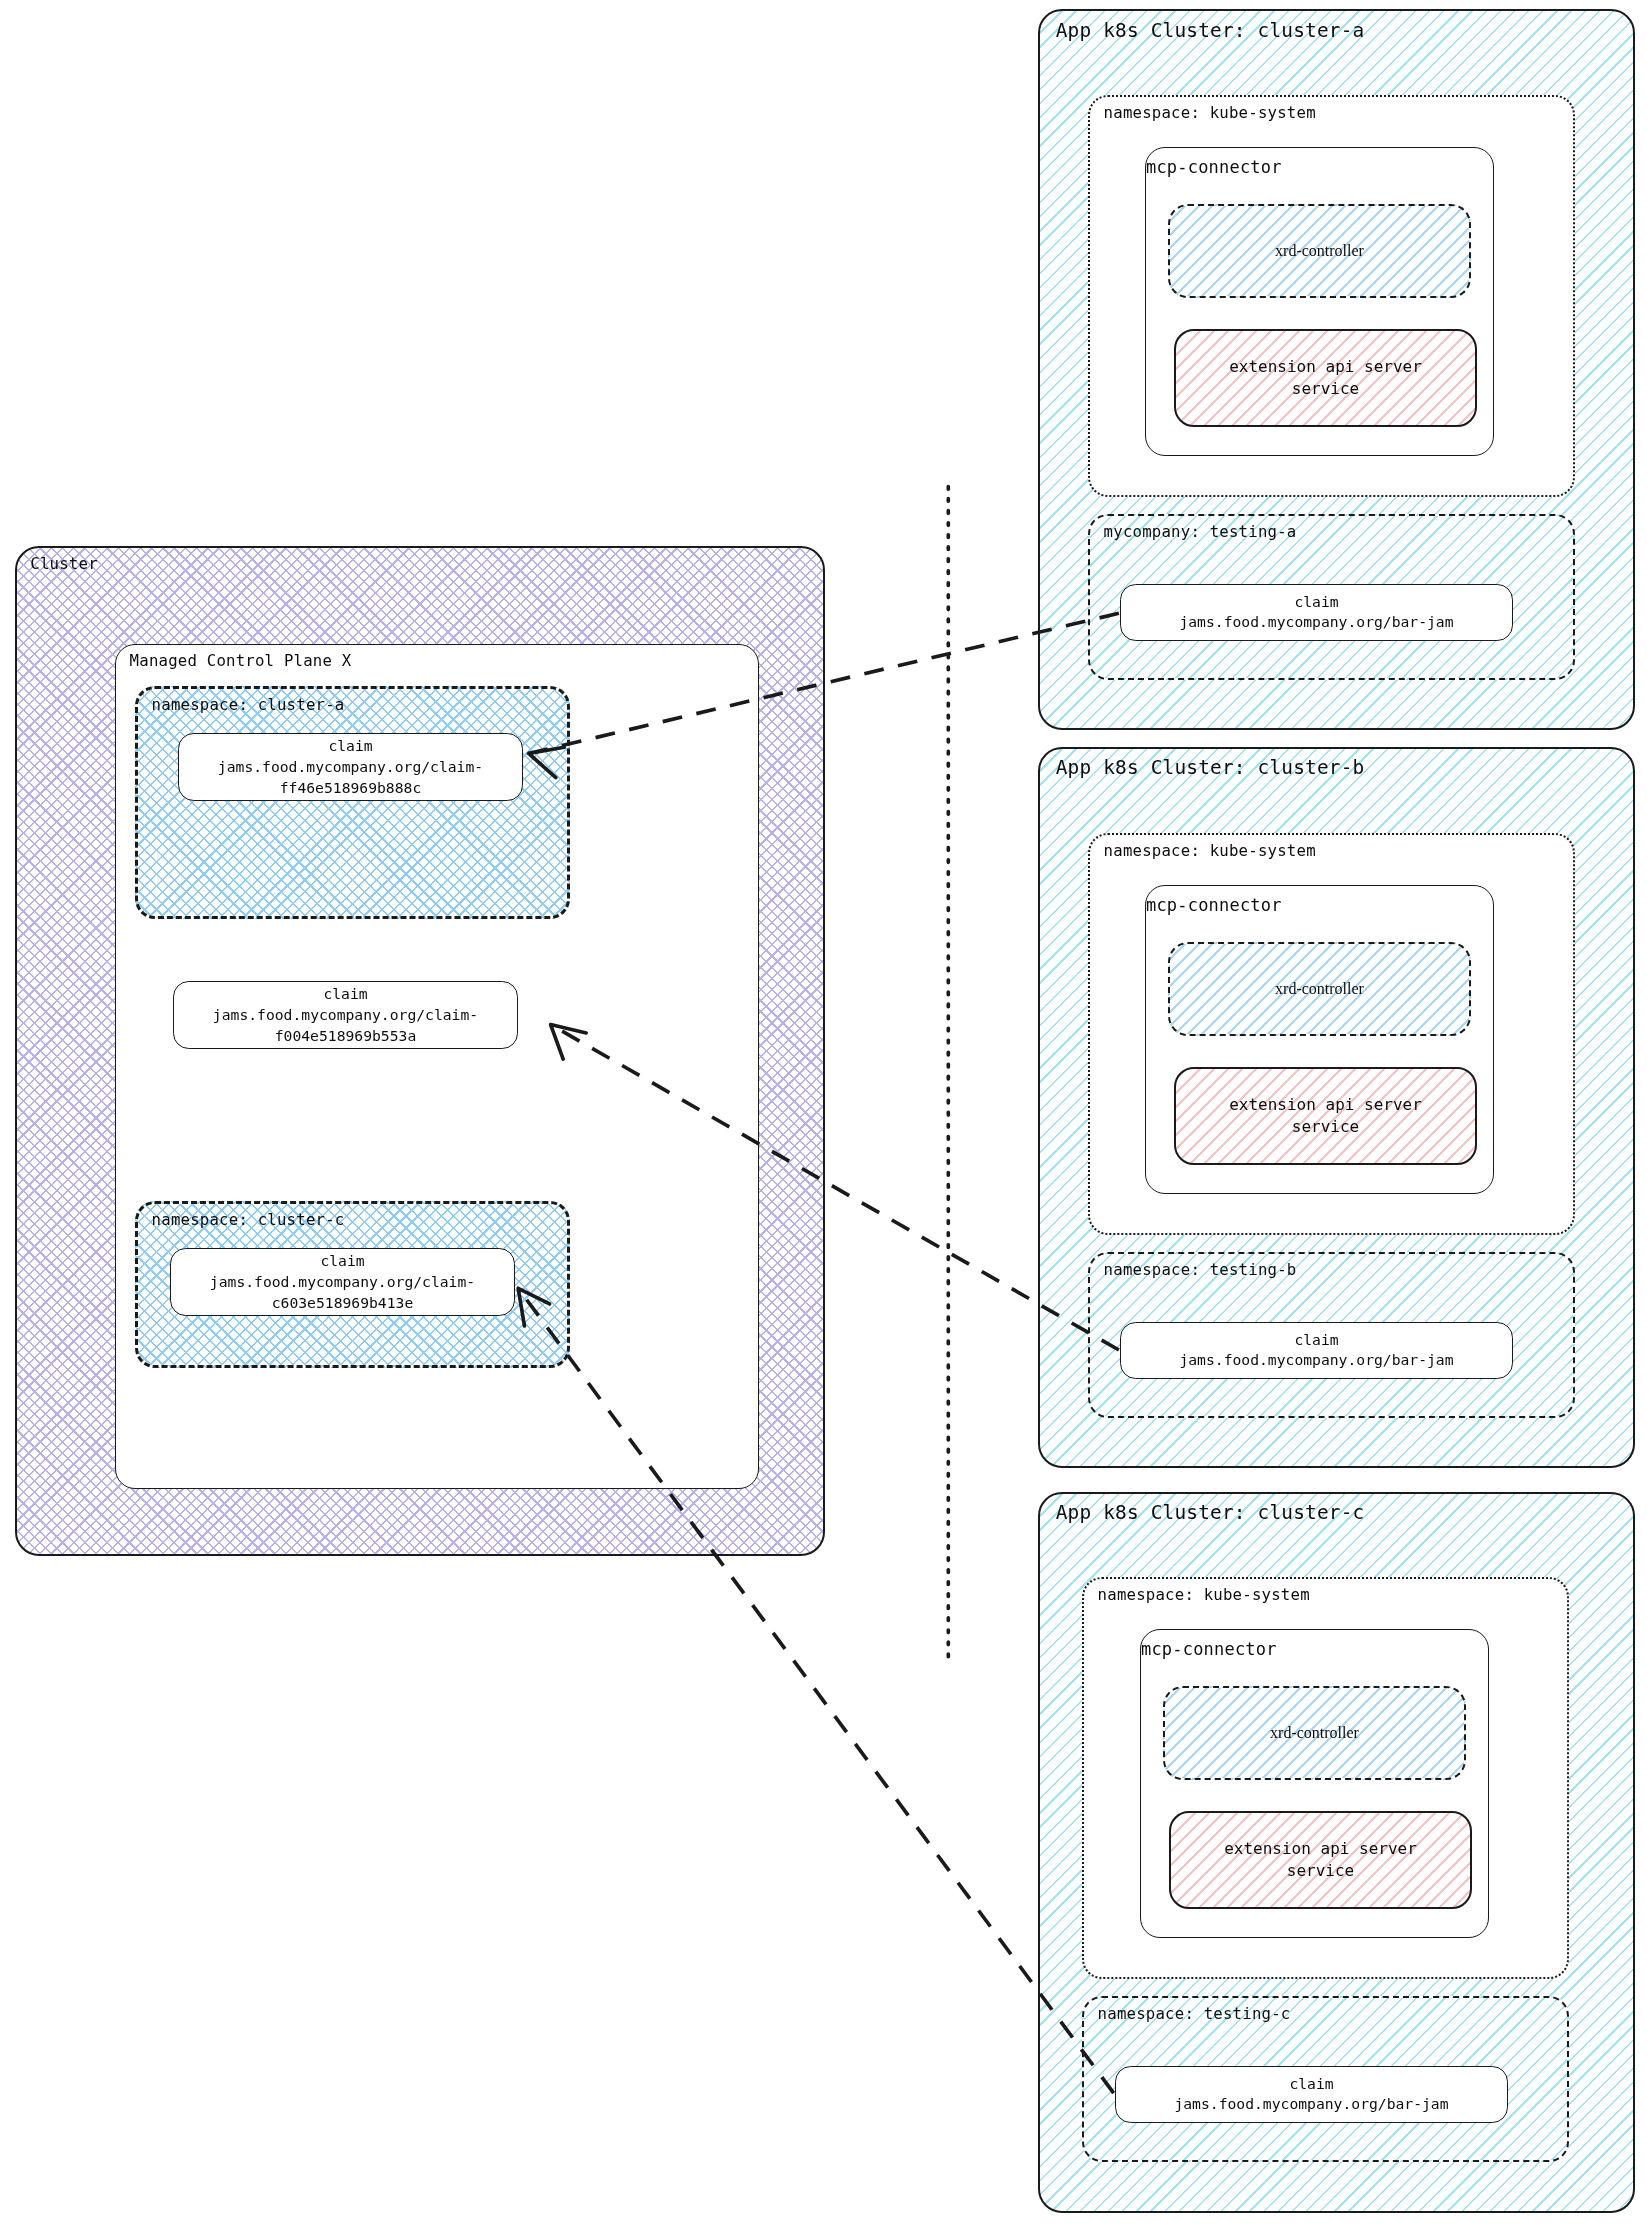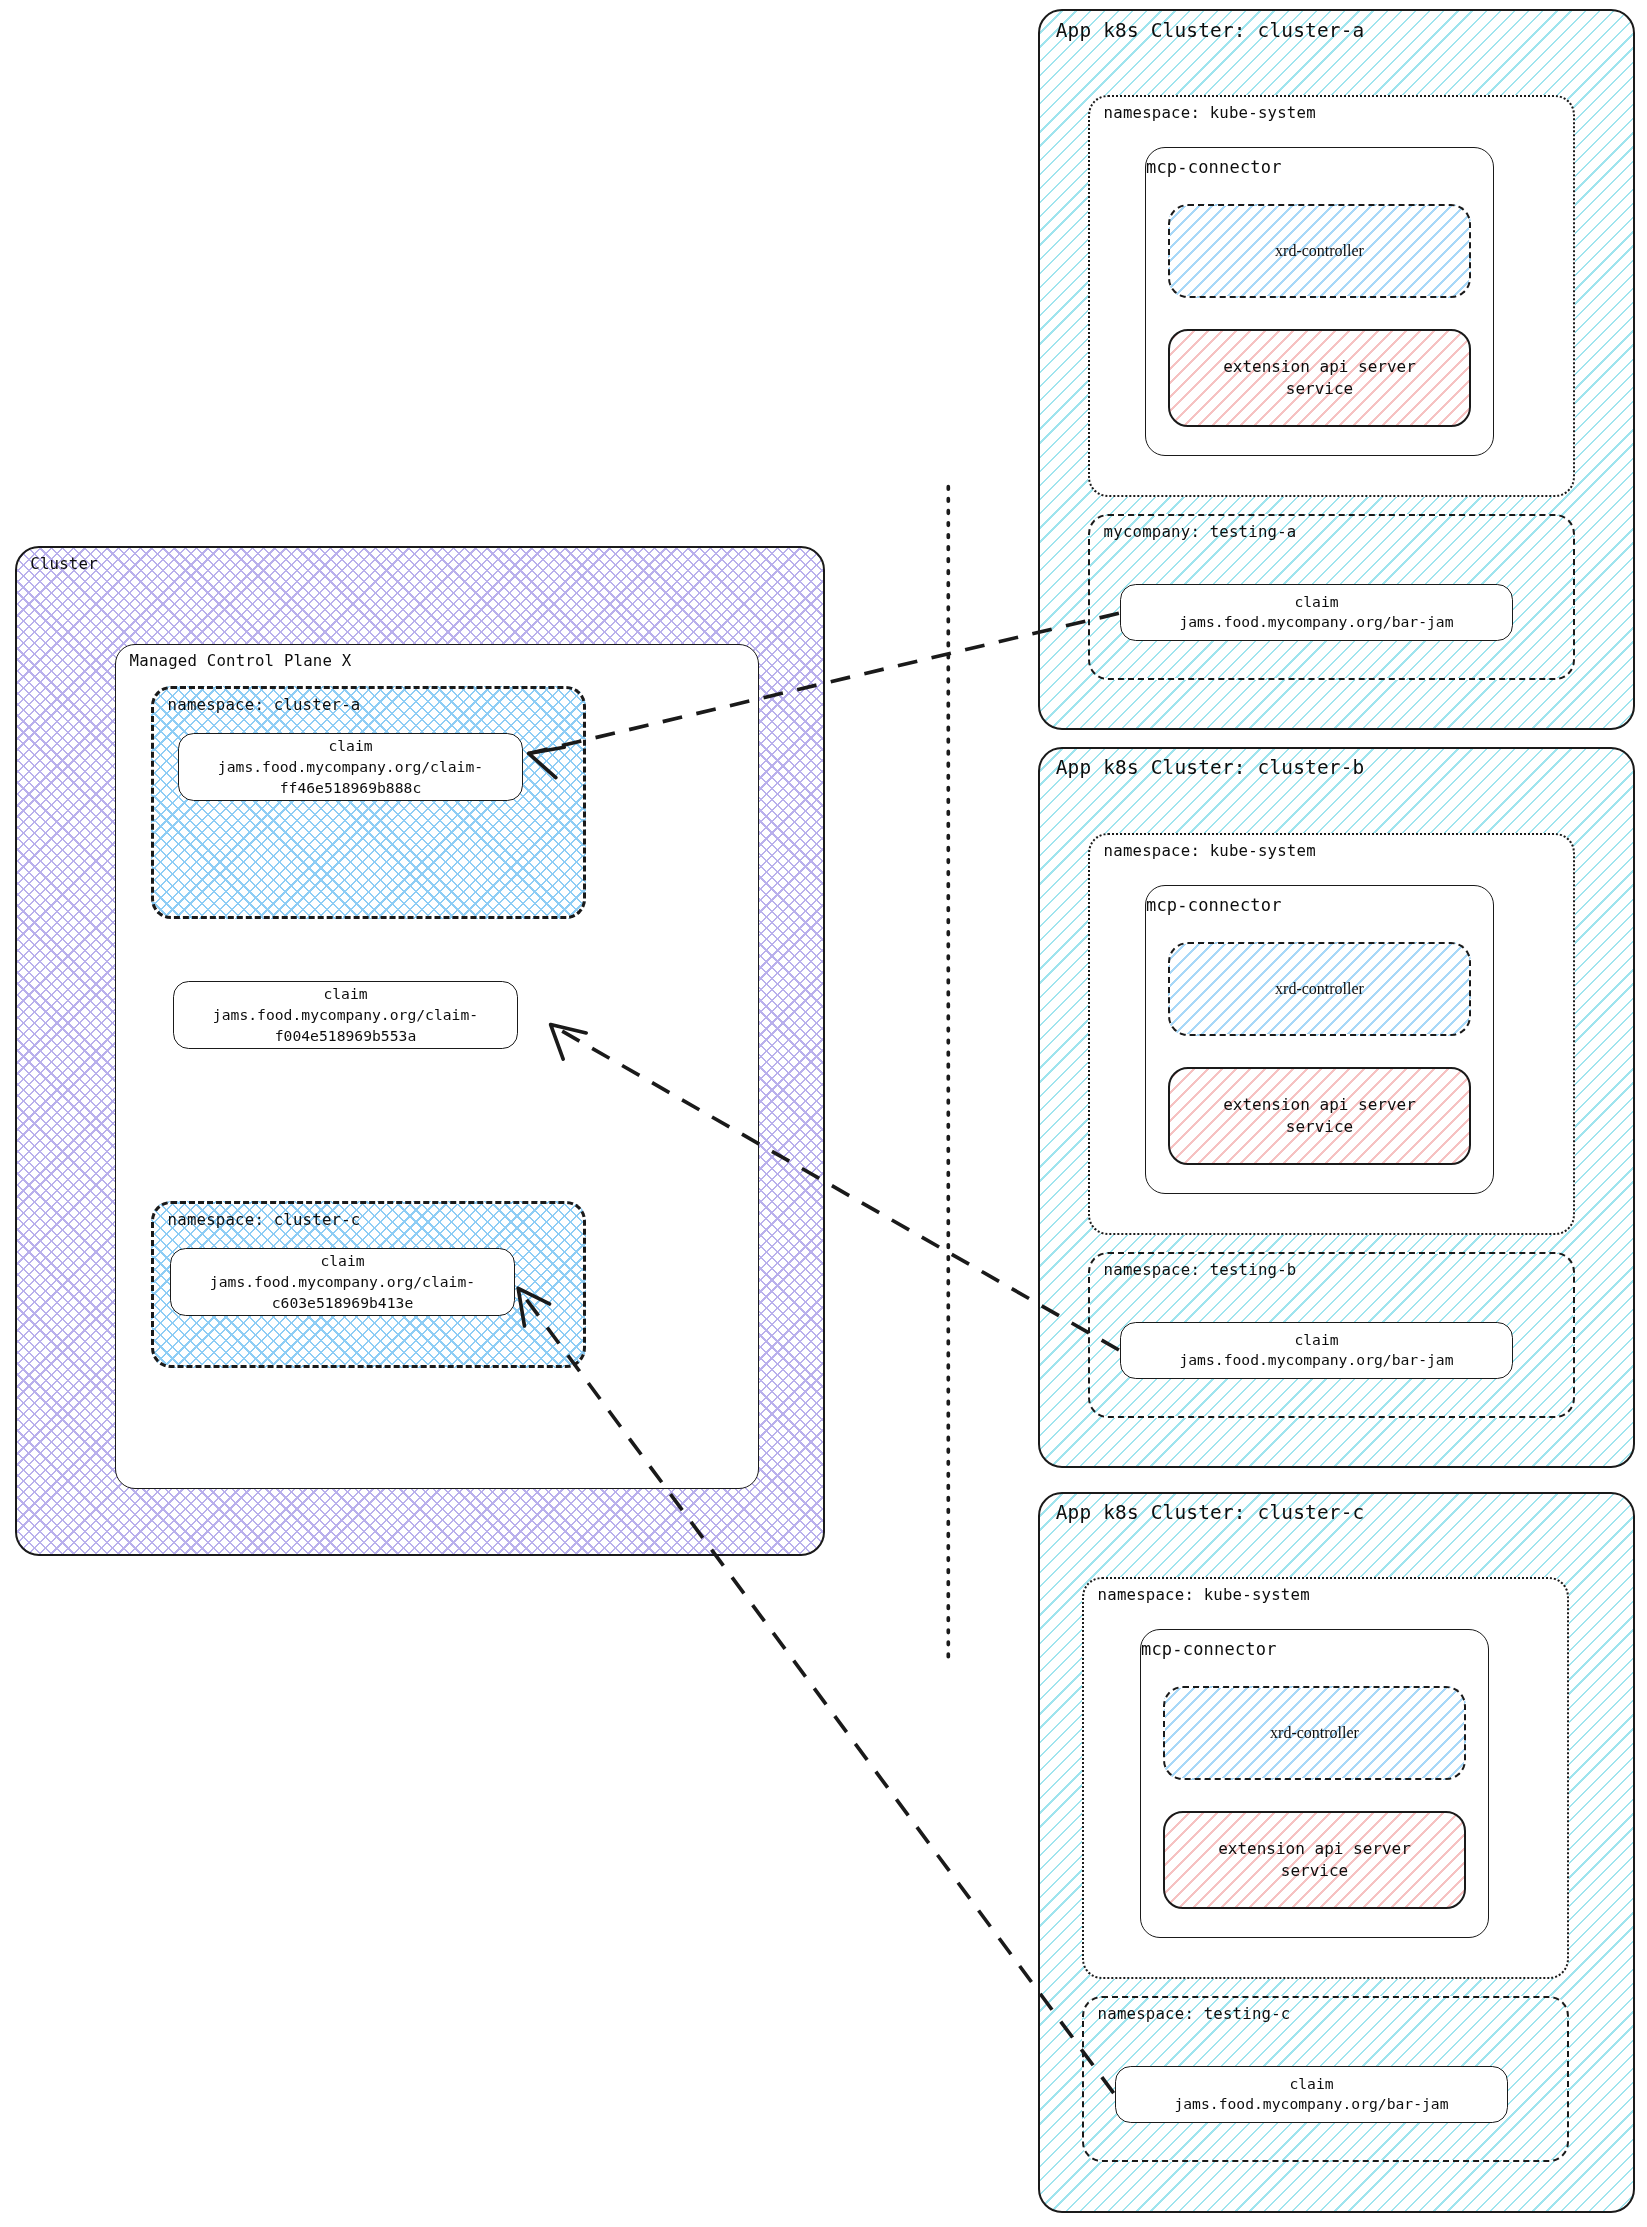--- a/index.html
+++ b/index.html
@@ -17,21 +17,21 @@
 
   
   .box{position:absolute;box-sizing:border-box;}
 
   .rounded-lg{border-radius:24px;}
   .rounded-md{border-radius:20px;}
   .rounded-sm{border-radius:15.7px;}
 
   .solid-thick{border:2.6px solid #1a1a1a;}
   .solid-thin{border:1.6px solid #1a1a1a;}
-  .dashed-thick{border:3.1px dashed #1a1a1a;margin-left:16px;}
+  .dashed-thick{border:3.1px dashed #1a1a1a;}
   .dashed-med{border:2.6px dashed #1a1a1a;}
   .dotted-med{border:2.6px dotted #1a1a1a;}
 
   
   .fill-purple-cross{
     background-color:#ffffff;
     background-image:
       repeating-linear-gradient(45deg, #b9b0ec 0 1.6px, transparent 1.6px 7.9px),
       repeating-linear-gradient(-45deg,#b9b0ec 0 1.6px, transparent 1.6px 7.9px);
   }
@@ -49,20 +49,21 @@
   .fill-blue-diag{
     background-color:#ffffff;
     background-image:
       repeating-linear-gradient(-45deg, #a8d8f8 0 2.1px, transparent 2.1px 9.4px);
     font-family: Liberation Serif, serif;
   }
   .fill-pink-diag{
     background-color:#ffffff;
     background-image:
       repeating-linear-gradient(-45deg, #f6c2c2 0 2.1px, transparent 2.1px 10px);
+    margin-left: 6px;
   }
   .fill-white{background:#ffffff;}
 
   
   .corner-label{
     position:absolute;
     left:13.6px;
     top:7.3px;
     font-size:15.7px;
     line-height:1.15;

